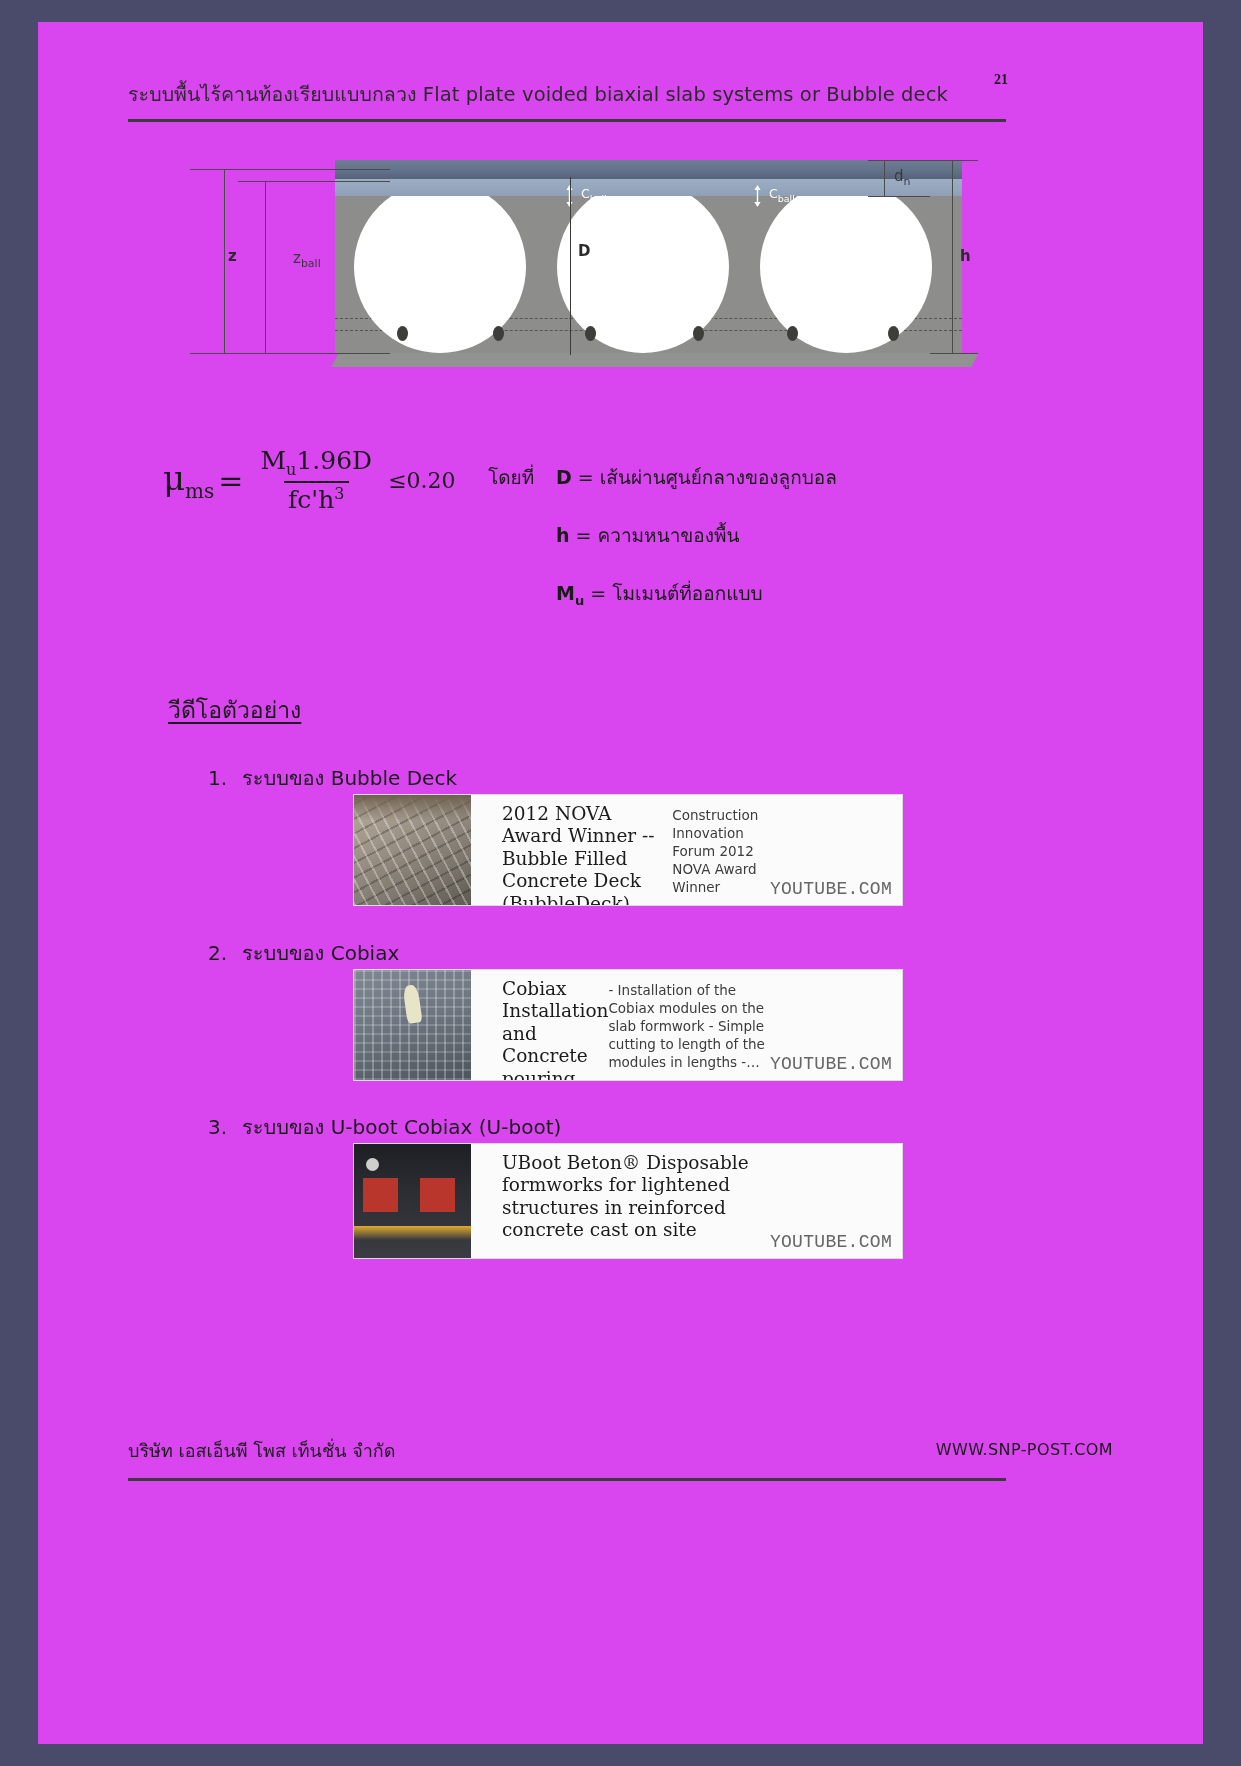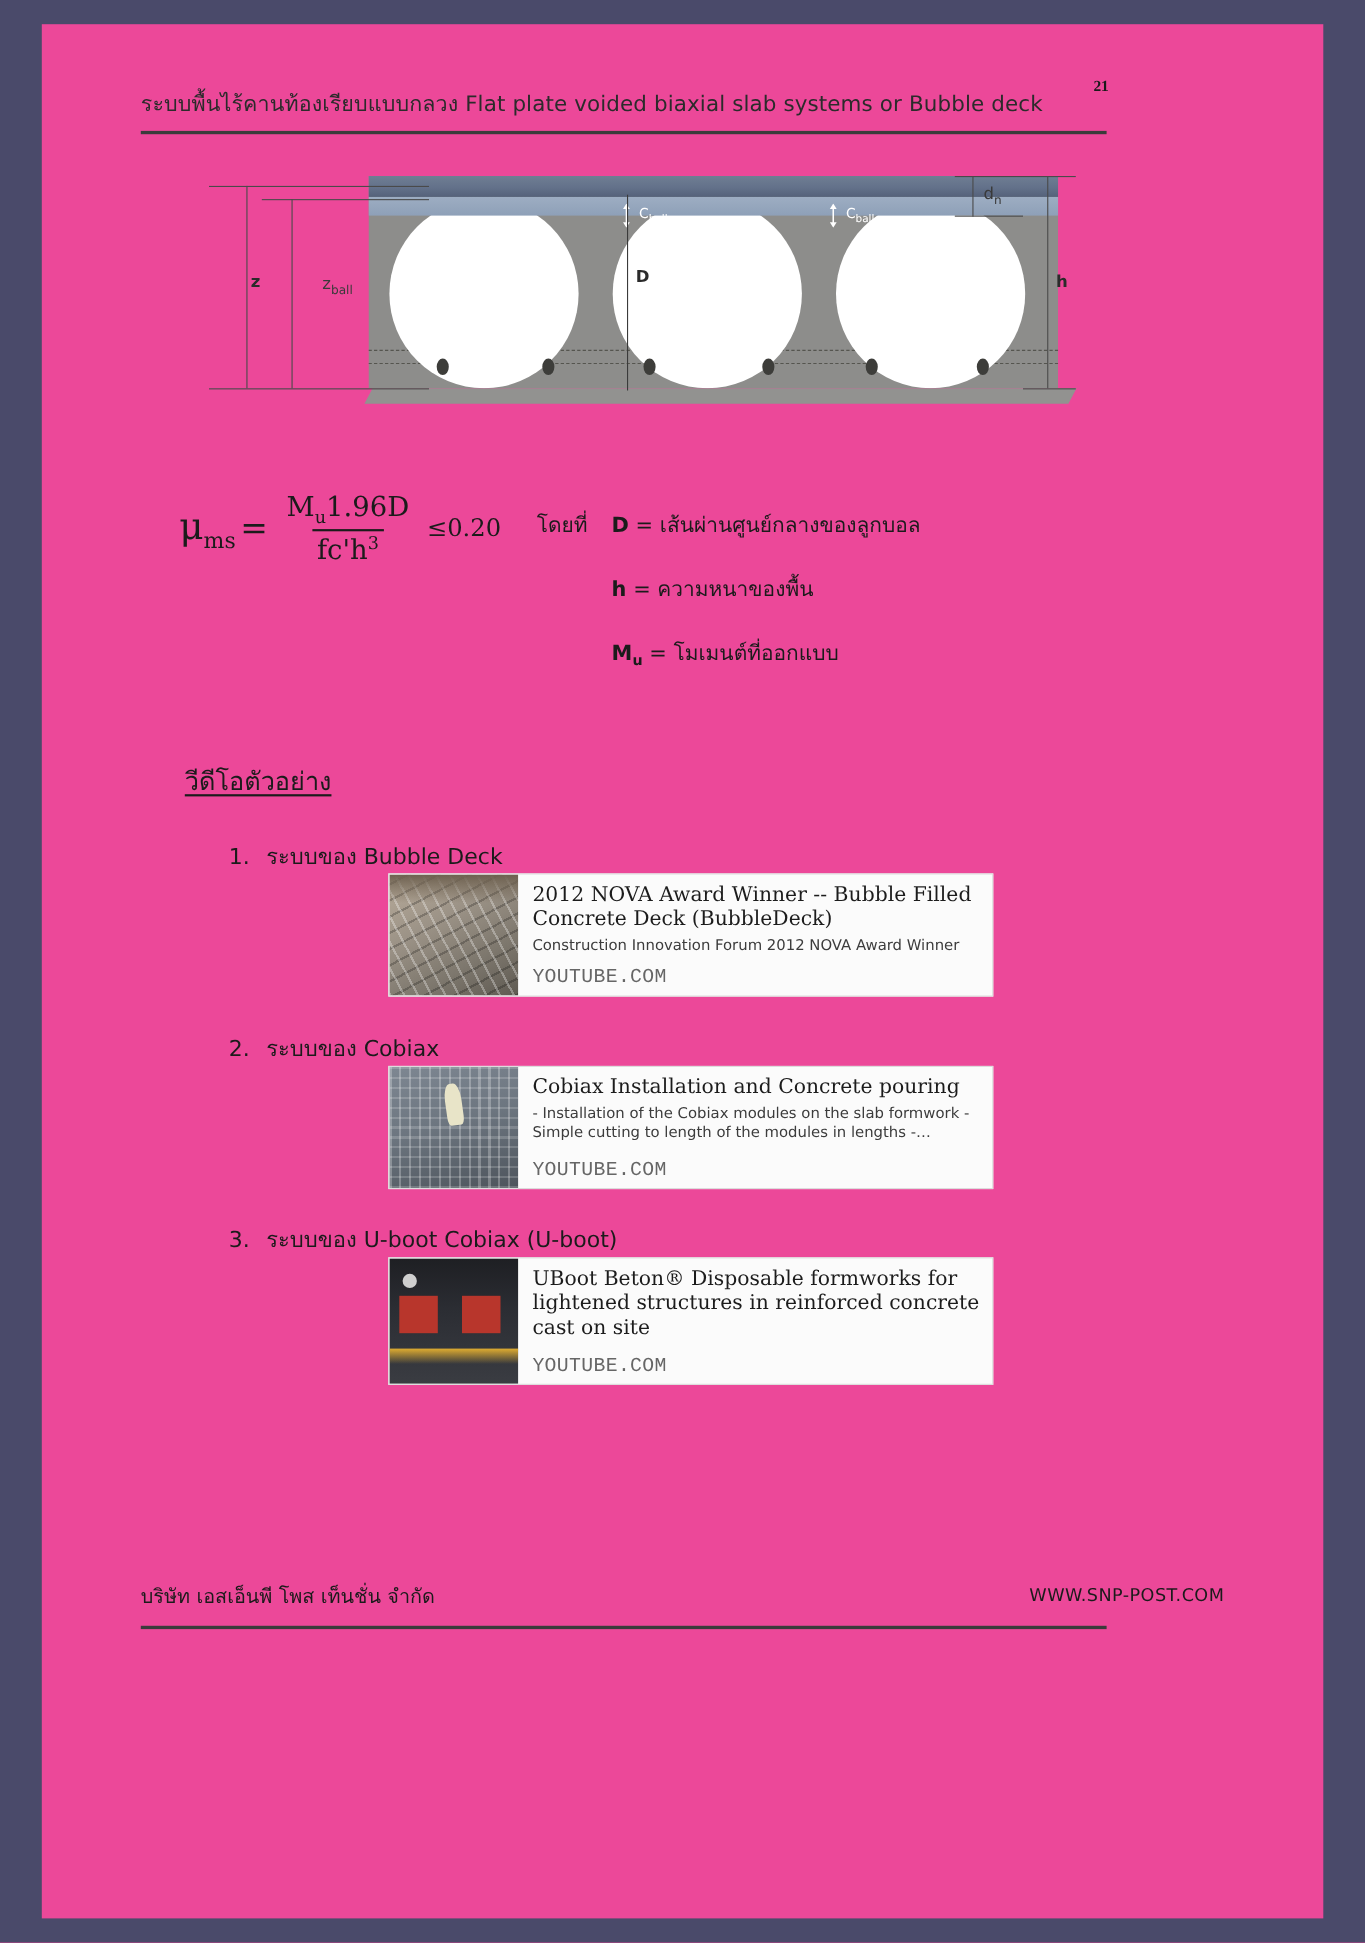--- a/index.html
+++ b/index.html
@@ -12,21 +12,21 @@
     overflow: hidden;
     position: relative;
   }
 
   .page-frame {
     position: absolute;
     left: 38px;
     top: 22px;
     width: 1165px;
     height: 1722px;
-    background: #ec4899;
+    background: #d946ef;
   }
 
   
   .header {
     position: absolute;
     left: 90px;
     top: 42px;
     width: 880px;
     height: 52px;
   }
@@ -374,23 +374,23 @@
   .thumb-ub .dotlight {
     position: absolute;
     left: 10%; top: 12%;
     width: 13px; height: 13px;
     border-radius: 50%;
     background: #cfcfcf;
   }
 
   .card-text {
     flex: 1;
-    padding: 8px 10px 6px 13px;
+    padding: 8px 10px 6px 31px;
     display: flex;
-    flex-direction: column;
+    flex-direction: row;
     justify-content: flex-end;
   }
   .card-title {
     font-family: "DejaVu Serif", serif;
     font-size: 18.5px;
     line-height: 1.21;
     color: #1c1c1c;
   }
   .card-desc {
     font-family: "DejaVu Sans", sans-serif;

